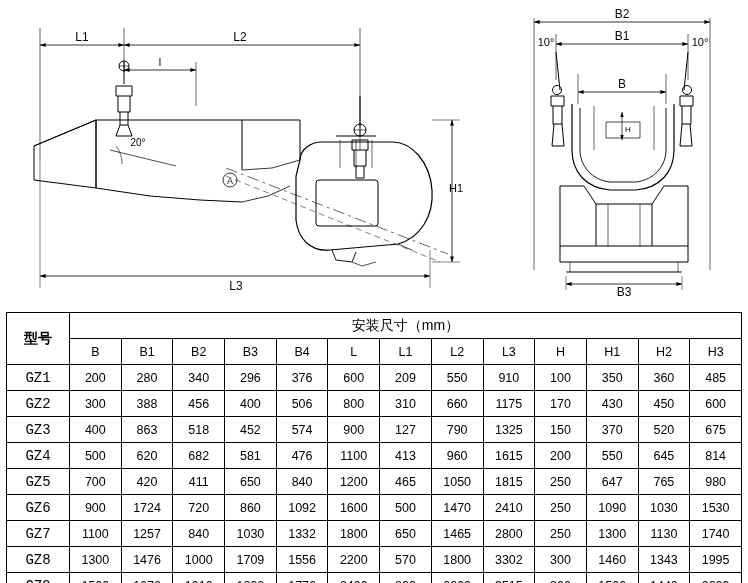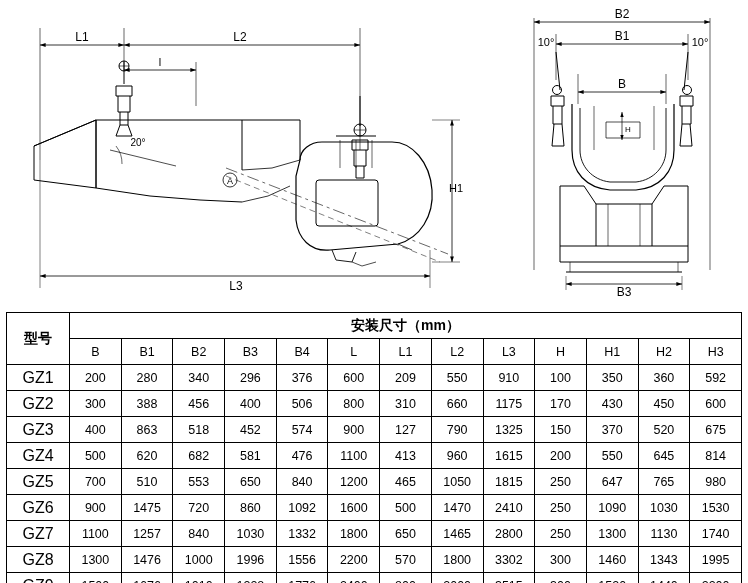--- a/index.html
+++ b/index.html
@@ -52,28 +52,29 @@
     font-weight: normal;
     background: #fff;
   }
   table.spec .model-head {
     font-size: 14px;
     font-weight: bold;
     width: 62px;
   }
   table.spec .group-head {
     font-size: 14px;
-    font-weight: bold;
+    font-weight: normal;
     text-align: center;
   }
   table.spec .colhead {
     font-size: 12.5px;
   }
   table.spec .rowlabel {
-    font-size: 16px;
+    font-size: 14px;
+    font-family: Liberation Mono, monospace;
   }
   table.spec tr.data td {
     height: 25px;
   }
 </style>
 </head>
 <body>
 
 <div id="page">
 
@@ -250,21 +251,21 @@
           <td>340</td>
           <td>296</td>
           <td>376</td>
           <td>600</td>
           <td>209</td>
           <td>550</td>
           <td>910</td>
           <td>100</td>
           <td>350</td>
           <td>360</td>
-          <td>592</td>
+          <td>485</td>
         </tr>
 
         <tr class="data">
           <td class="rowlabel">GZ2</td>
           <td>300</td>
           <td>388</td>
           <td>456</td>
           <td>400</td>
           <td>506</td>
           <td>800</td>
@@ -307,38 +308,38 @@
           <td>1615</td>
           <td>200</td>
           <td>550</td>
           <td>645</td>
           <td>814</td>
         </tr>
 
         <tr class="data">
           <td class="rowlabel">GZ5</td>
           <td>700</td>
-          <td>510</td>
-          <td>553</td>
+          <td>420</td>
+          <td>411</td>
           <td>650</td>
           <td>840</td>
           <td>1200</td>
           <td>465</td>
           <td>1050</td>
           <td>1815</td>
           <td>250</td>
           <td>647</td>
           <td>765</td>
           <td>980</td>
         </tr>
 
         <tr class="data">
           <td class="rowlabel">GZ6</td>
           <td>900</td>
-          <td>1475</td>
+          <td>1724</td>
           <td>720</td>
           <td>860</td>
           <td>1092</td>
           <td>1600</td>
           <td>500</td>
           <td>1470</td>
           <td>2410</td>
           <td>250</td>
           <td>1090</td>
           <td>1030</td>
@@ -360,21 +361,21 @@
           <td>1300</td>
           <td>1130</td>
           <td>1740</td>
         </tr>
 
         <tr class="data">
           <td class="rowlabel">GZ8</td>
           <td>1300</td>
           <td>1476</td>
           <td>1000</td>
-          <td>1996</td>
+          <td>1709</td>
           <td>1556</td>
           <td>2200</td>
           <td>570</td>
           <td>1800</td>
           <td>3302</td>
           <td>300</td>
           <td>1460</td>
           <td>1343</td>
           <td>1995</td>
         </tr>

